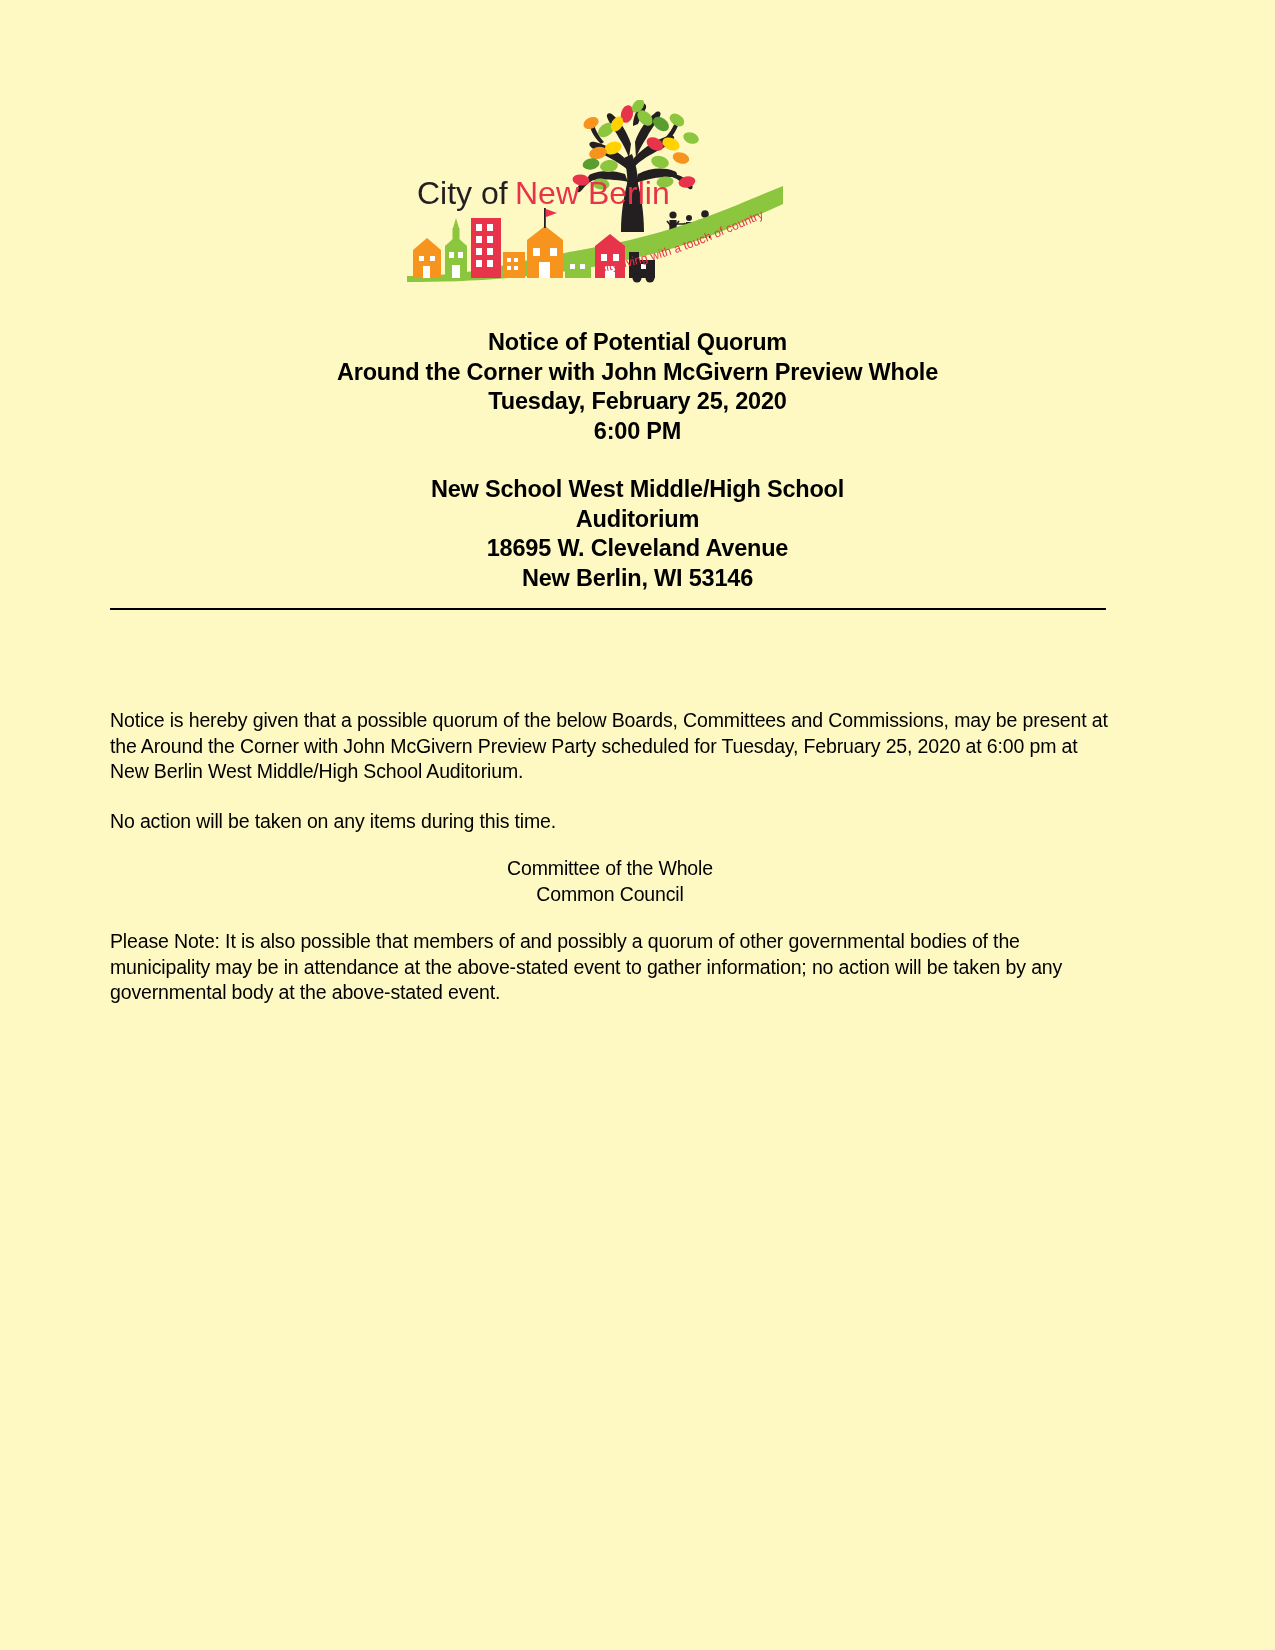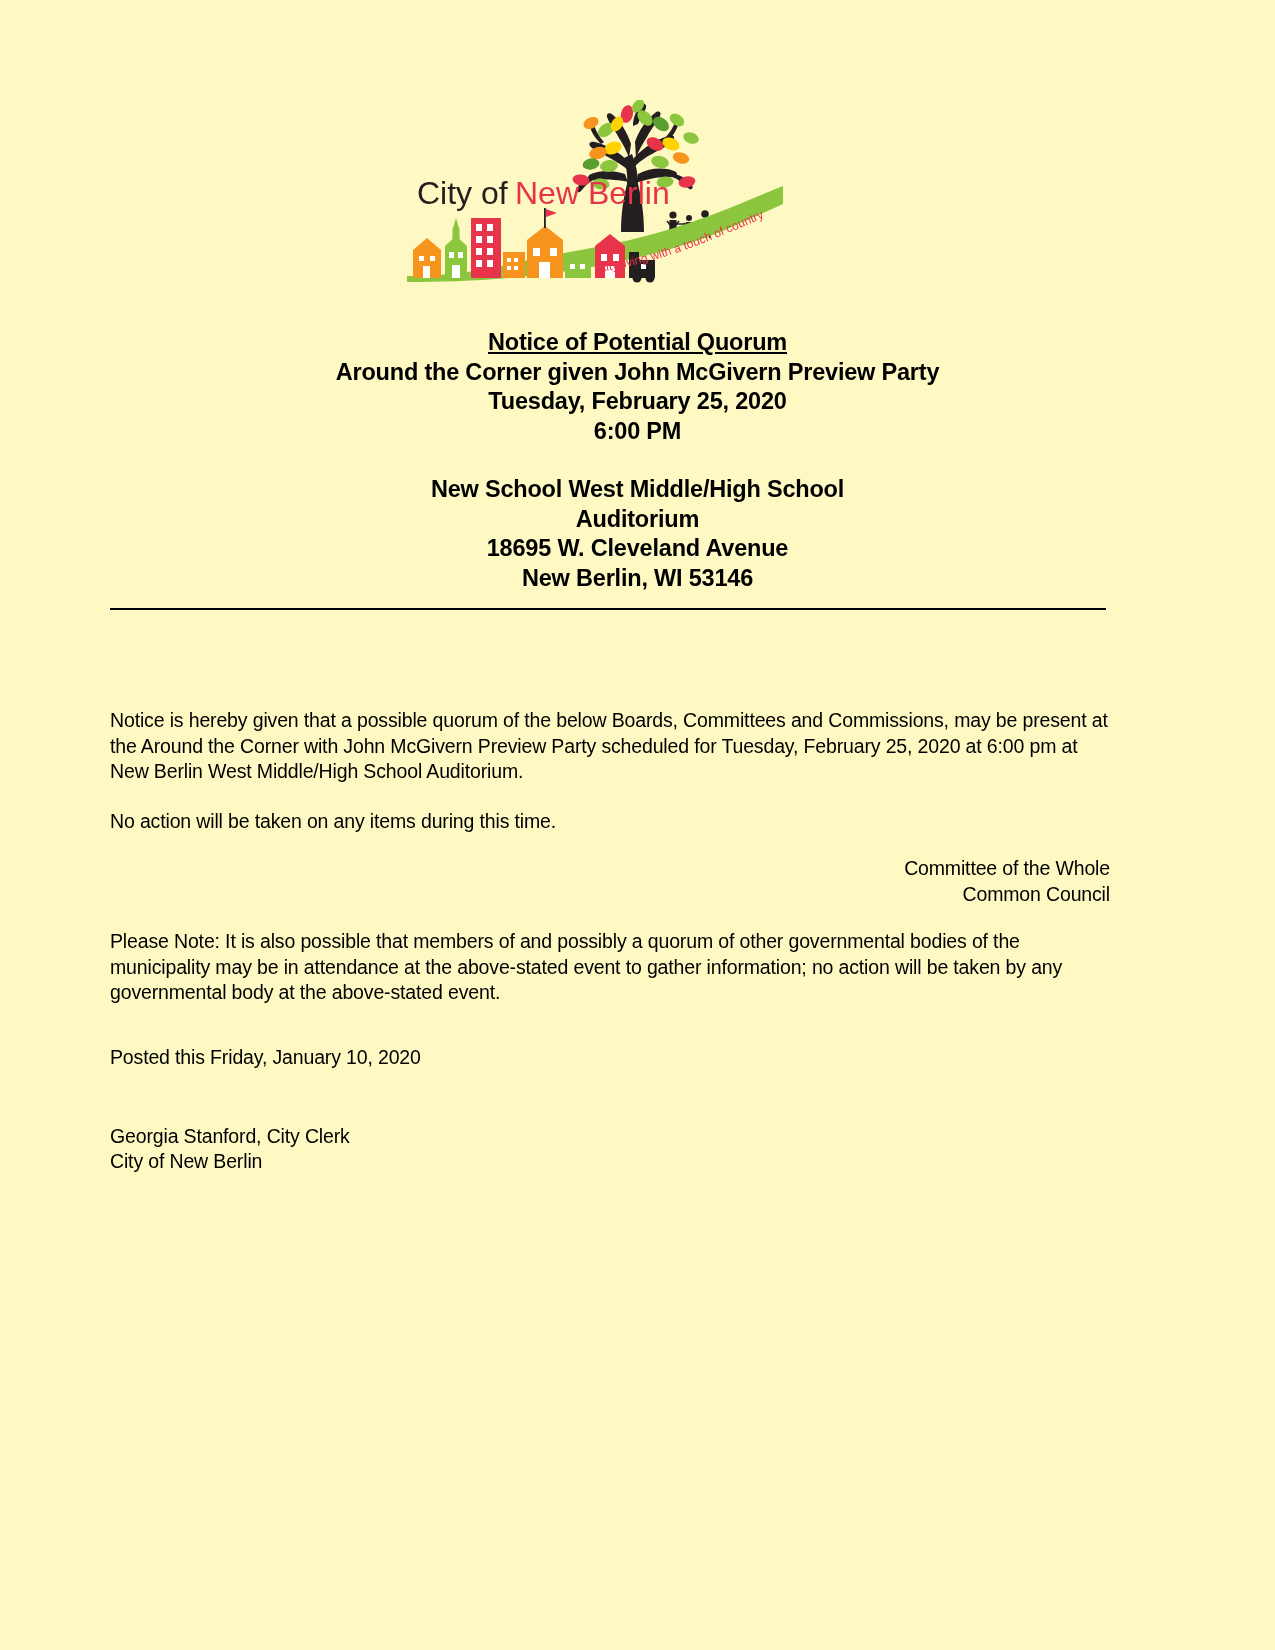--- a/index.html
+++ b/index.html
@@ -37,21 +37,21 @@
     position: absolute;
     left: 0;
     top: 328px;
     width: 1275px;
     text-align: center;
     font-weight: bold;
     font-size: 23.5px;
     line-height: 29.5px;
     letter-spacing: -0.2px;
   }
-  .heading .underline { text-decoration: underline; text-underline-offset: 2px; }
+  .heading .underline { text-underline-offset: 2px; }
   .heading .gap { display: block; height: 29px; }
 
   
   .rule {
     position: absolute;
     left: 110px;
     top: 608px;
     width: 996px;
     height: 0;
     border-top: 2px solid #000000;
@@ -66,21 +66,21 @@
     margin-top: 48px;
   }
   .para {
     font-size: 19.5px;
     line-height: 25.5px;
     letter-spacing: -0.15px;
     margin: 0;
   }
   .spacer-sm { height: 24px; }
   .spacer-md { height: 22px; }
-  .centered { text-align: right; }
+  .centered { text-align: center; }
   .centered .cline { display: block; }
 
   .footer-area {
     position: absolute;
     left: 110px;
     top: 1045px;
     width: 1000px;
   }
   .footer-gap { height: 53px; }
 </style>
@@ -218,21 +218,21 @@
       <text font-family="Liberation Sans, sans-serif" font-size="12" fill="#e8344a">
         <textPath href="#taglinePath" startOffset="0">city living with a touch of country</textPath>
       </text>
     </svg>
   </div>
 
   <div class="heading">
     <div>
       <span class="underline">Notice of Potential Quorum</span>
     </div>
-    <div>Around the Corner given John McGivern Preview Party</div>
+    <div>Around the Corner with John McGivern Preview Whole</div>
     <div>Tuesday, February 25, 2020</div>
     <div>6:00 PM</div>
     <span class="gap"></span>
     <div>New School West Middle/High School</div>
     <div>Auditorium</div>
     <div>18695 W. Cleveland Avenue</div>
     <div>New Berlin, WI  53146</div>
   </div>
 
   <div class="rule"></div>
@@ -243,20 +243,14 @@
     <p class="para">No action will be taken on any items during this time.</p>
     <div class="spacer-md"></div>
     <div class="para centered">
       <span class="cline">Committee of the Whole</span>
       <span class="cline">Common Council</span>
     </div>
     <div class="spacer-md"></div>
     <p class="para">Please Note: It is also possible that members of and possibly a quorum of other governmental bodies of the municipality may be in attendance at the above-stated event to gather information; no action will be taken by any governmental body at the above-stated event.</p>
   </div>
 
-  <div class="footer-area">
-    <p class="para">Posted this Friday, January 10, 2020</p>
-    <div class="footer-gap"></div>
-    <p class="para">Georgia Stanford, City Clerk</p>
-    <p class="para">City of New Berlin</p>
-  </div>
 
 </div>
 
 </body></html>

